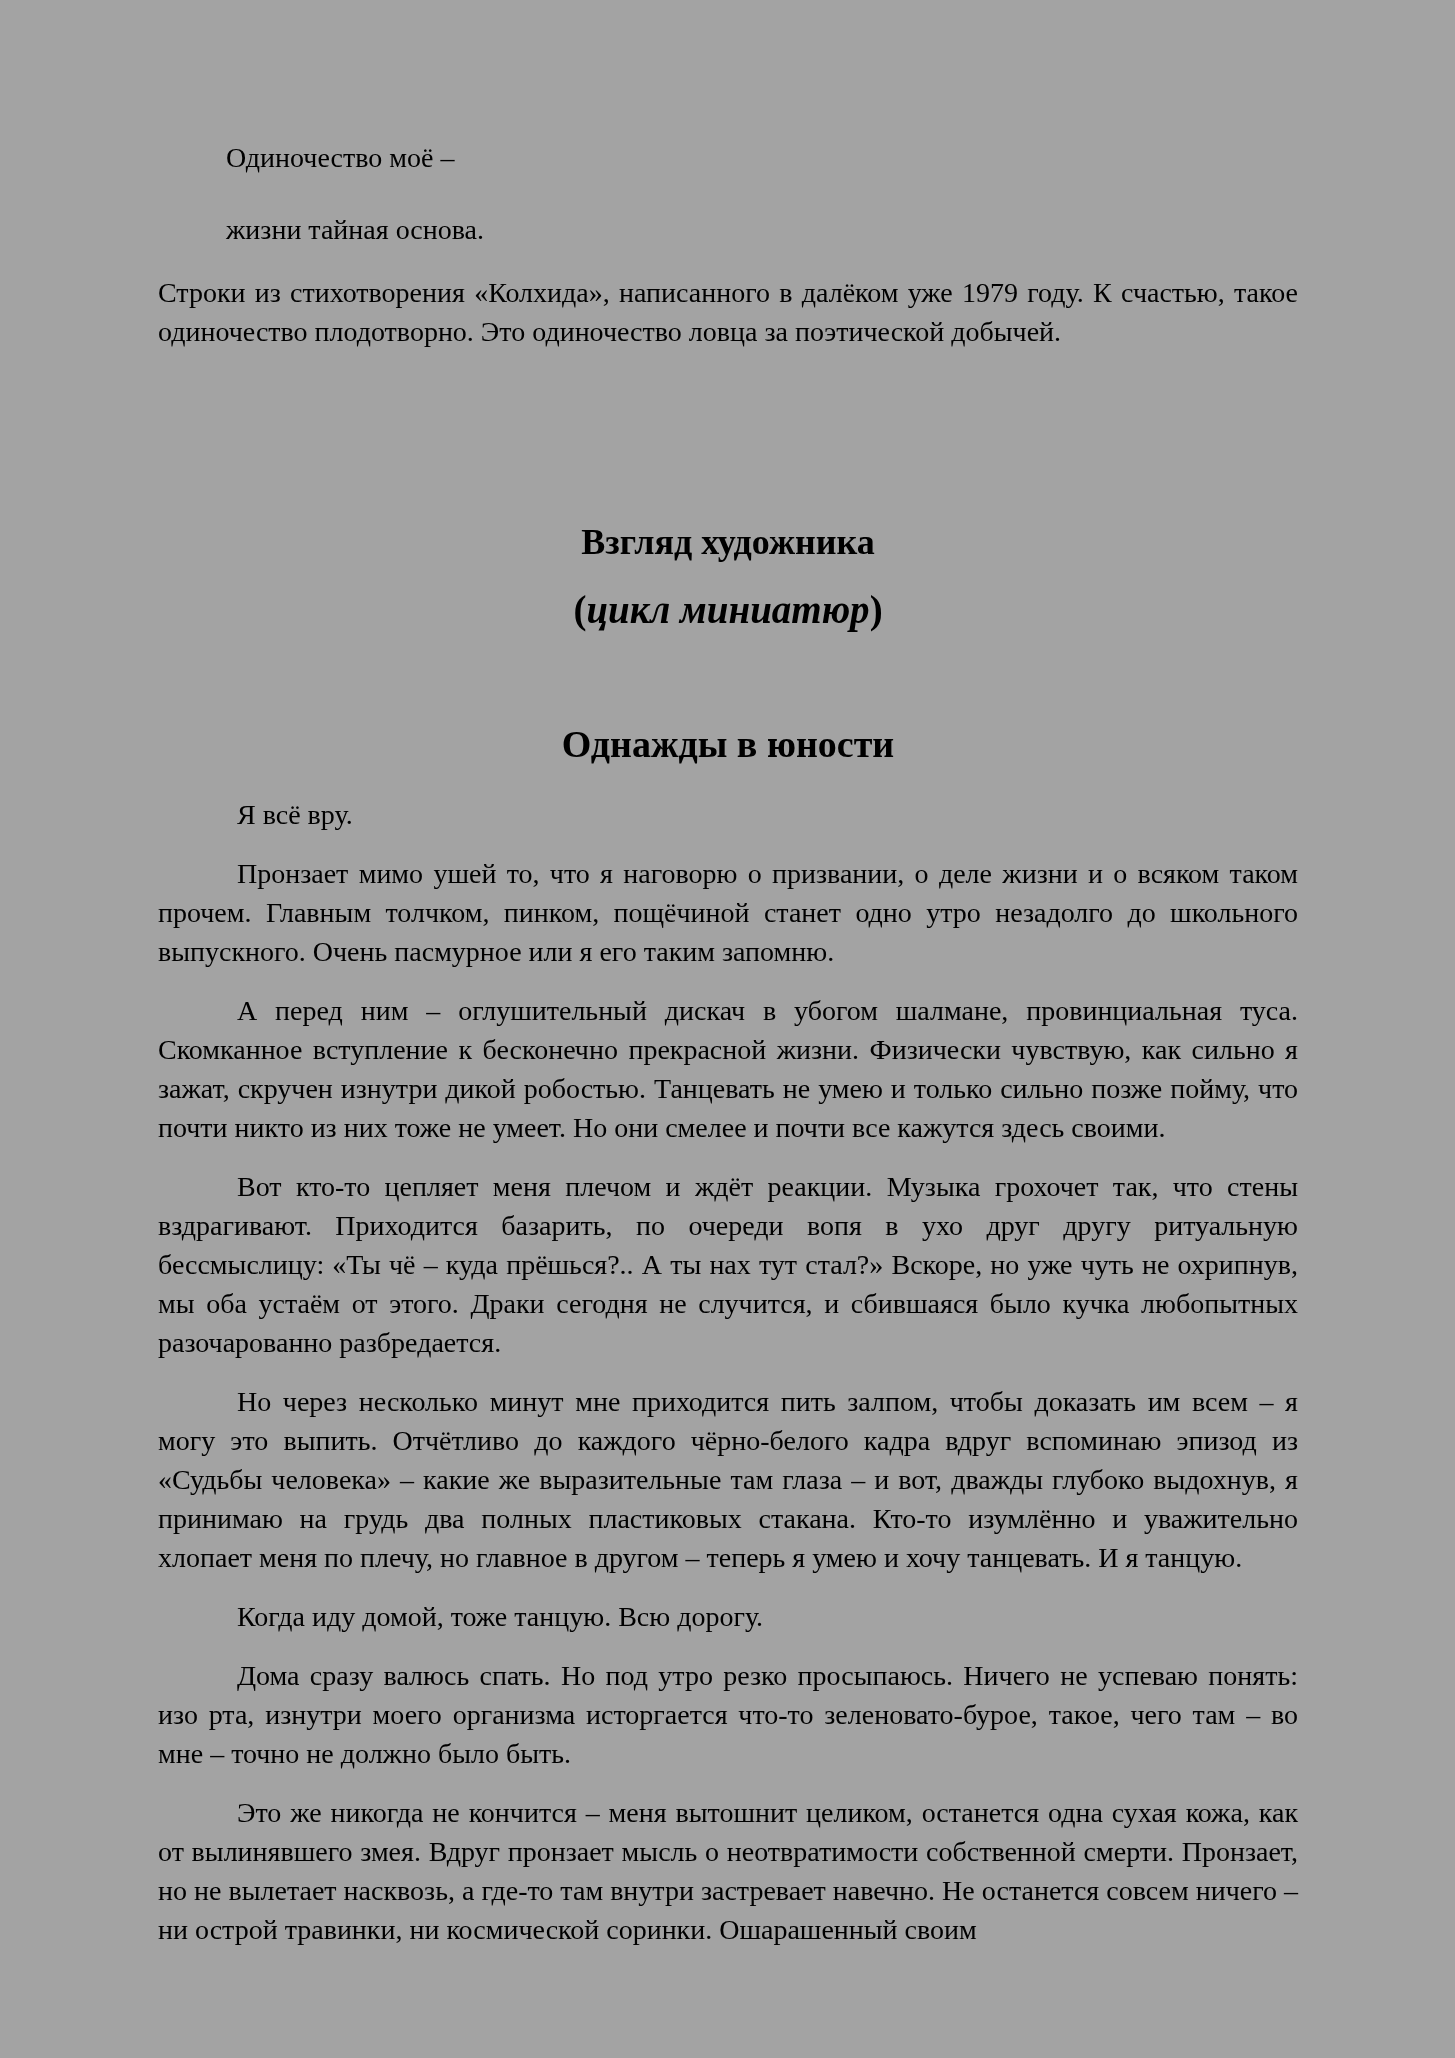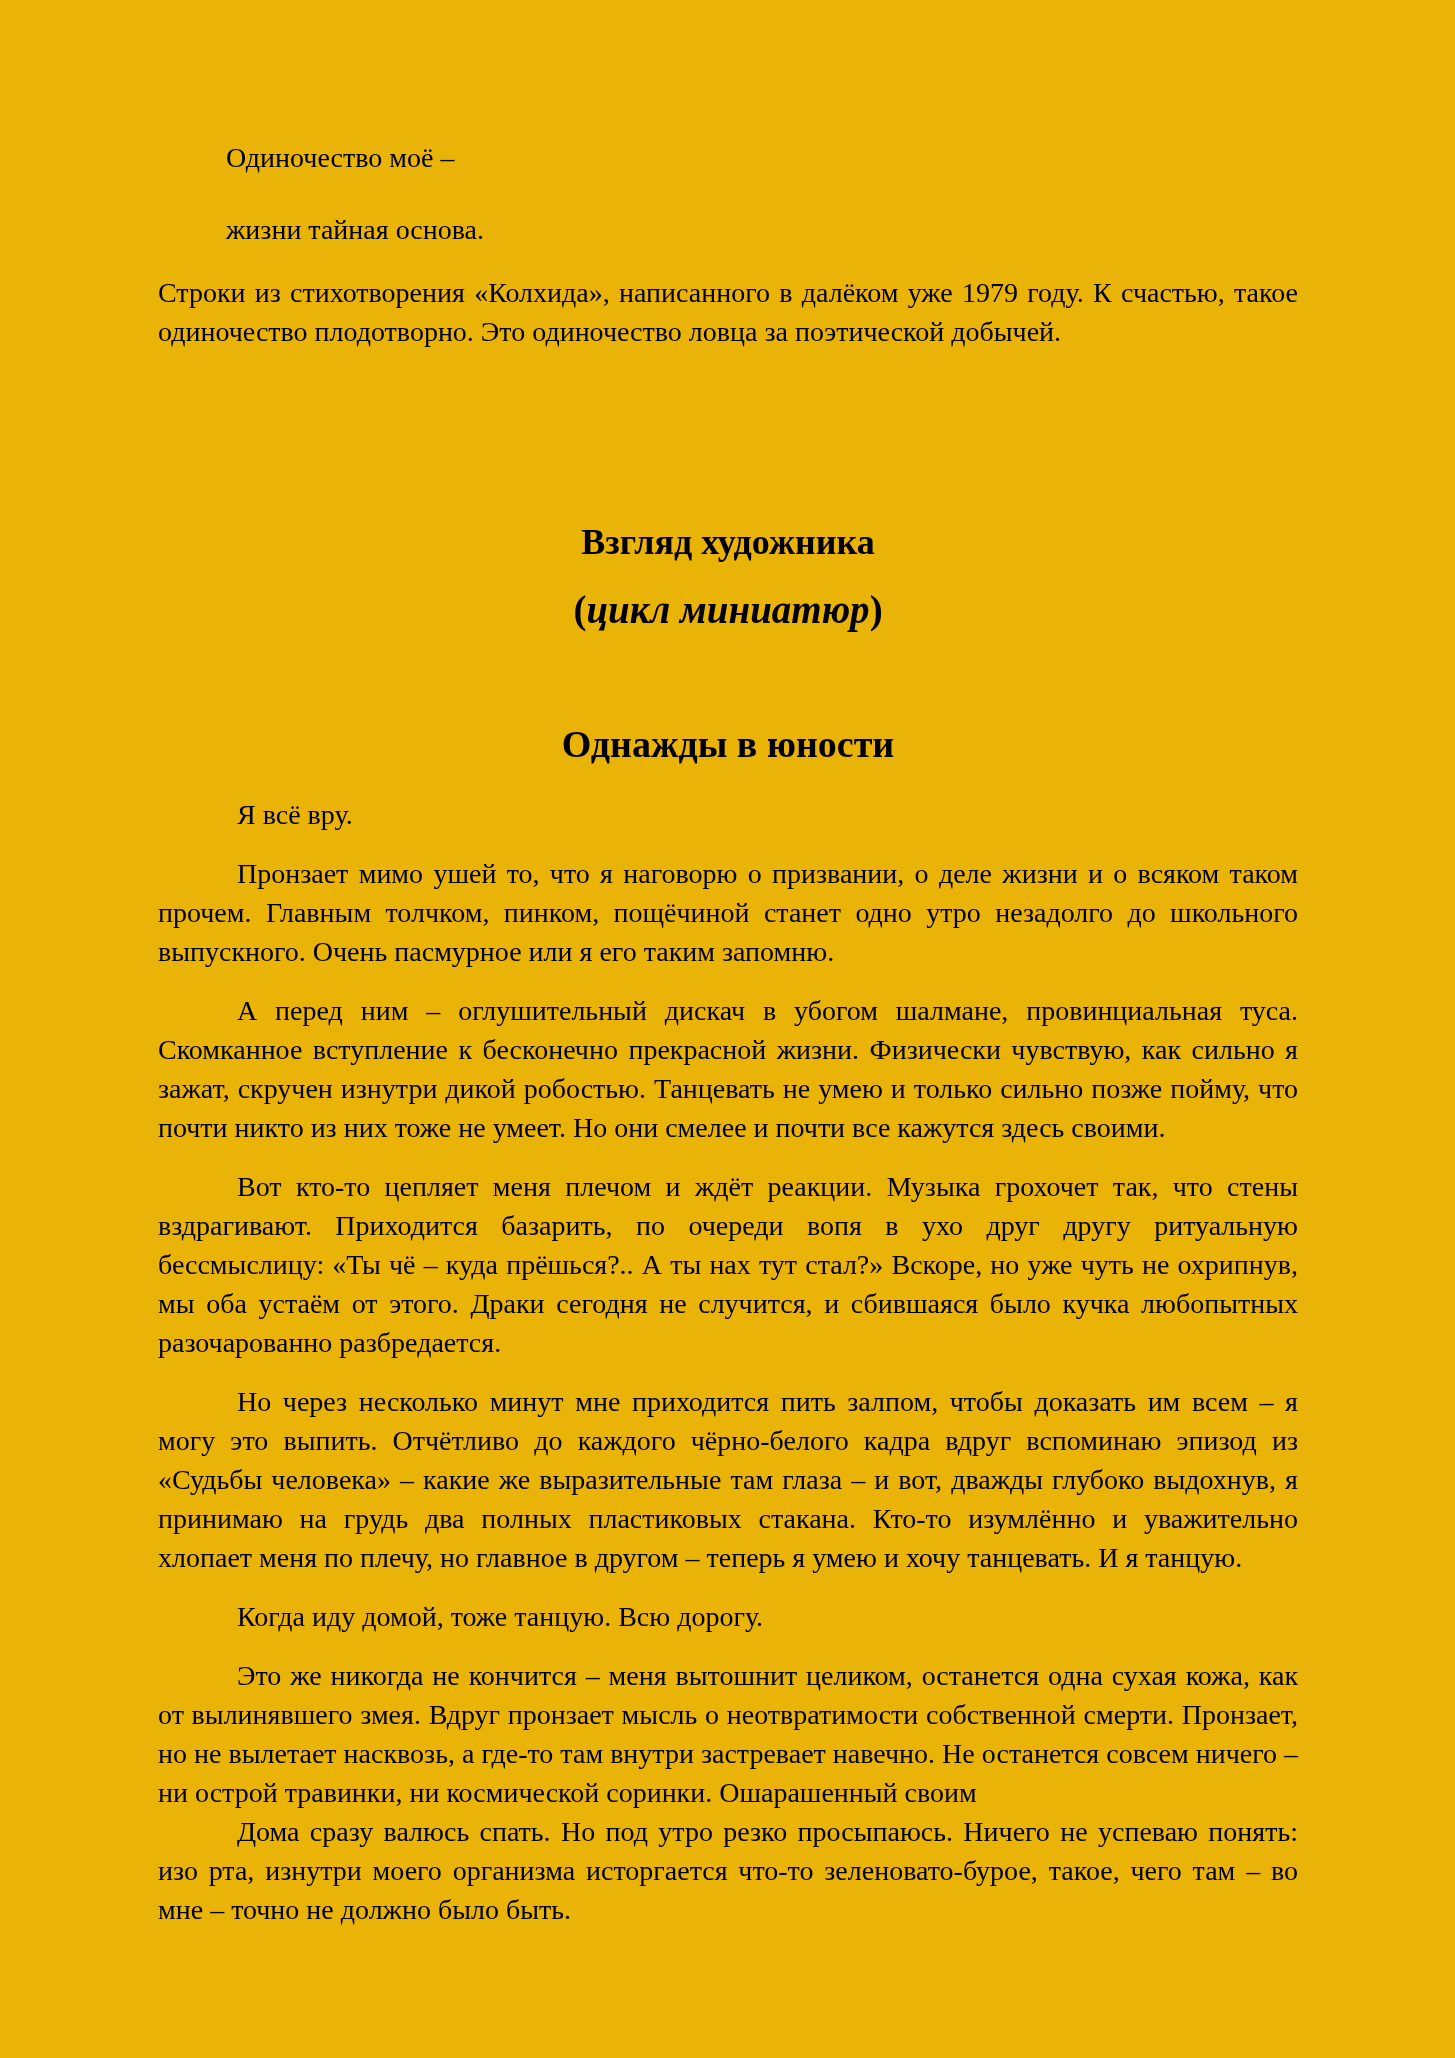--- a/index.html
+++ b/index.html
@@ -5,21 +5,21 @@
   html, body {
     margin: 0;
     padding: 0;
     background: #ffffff;
   }
   .page {
     position: relative;
     width: 1455px;
     min-height: 2058px;
     box-sizing: border-box;
-    background: #eab308;
+    background: #a3a3a3;
     color: #000000;
     padding: 138px 157px 60px 158px;
     font-family: "Liberation Serif", "DejaVu Serif", serif;
     font-size: 28px;
     line-height: 39px;
   }
   .poem-line {
     margin: 0 0 33px 68px;
     text-align: left;
   }
@@ -91,17 +91,17 @@
   <p class="par">Пронзает мимо ушей то, что я наговорю о призвании, о деле жизни и о всяком таком прочем. Главным толчком, пинком, пощёчиной станет одно утро незадолго до школьного выпускного. Очень пасмурное или я его таким запомню.</p>
 
   <p class="par">А перед ним – оглушительный дискач в убогом шалмане, провинциальная туса. Скомканное вступление к бесконечно прекрасной жизни. Физически чувствую, как сильно я зажат, скручен изнутри дикой робостью. Танцевать не умею и только сильно позже пойму, что почти никто из них тоже не умеет. Но они смелее и почти все кажутся здесь своими.</p>
 
   <p class="par"><span>Вот кто-то цепляет меня плечом и ждёт реакции. Музыка грохочет так, что стены вздрагивают. Приходится базарить, по очереди вопя в ухо друг другу ритуальную бессмыслицу: </span><span class="inline-quote">«Ты чё – куда прёшься?.. А ты нах тут стал?»</span><span> Вскоре, но уже чуть не охрипнув, мы оба устаём от этого. Драки сегодня не случится, и сбившаяся было кучка любопытных разочарованно разбредается.</span></p>
 
   <p class="par">Но через несколько минут мне приходится пить залпом, чтобы доказать им всем – я могу это выпить. Отчётливо до каждого чёрно-белого кадра вдруг вспоминаю эпизод из «Судьбы человека» – какие же выразительные там  глаза – и вот, дважды глубоко выдохнув, я принимаю на грудь два полных пластиковых стакана. Кто-то изумлённо и уважительно хлопает меня по плечу, но главное в другом – теперь я умею и хочу танцевать. И я танцую.</p>
 
   <p class="par">Когда иду домой, тоже танцую. Всю дорогу.</p>
 
+  <p class="par">Дома сразу валюсь спать. Но под утро резко просыпаюсь. Ничего не успеваю понять: изо рта, изнутри моего организма исторгается что-то зеленовато-бурое, такое, чего там – во мне – точно не должно было быть.</p>
+
   <p class="par last">Это же никогда не кончится – меня вытошнит целиком, останется одна сухая кожа, как от вылинявшего змея. Вдруг пронзает мысль о неотвратимости собственной смерти. Пронзает, но не вылетает насквозь, а где-то там внутри застревает навечно. Не останется совсем ничего – ни острой травинки, ни космической соринки. Ошарашенный своим</p>
-
-  <p class="par">Дома сразу валюсь спать. Но под утро резко просыпаюсь. Ничего не успеваю понять: изо рта, изнутри моего организма исторгается что-то зеленовато-бурое, такое, чего там – во мне – точно не должно было быть.</p>
 
 </div>
 
 </body></html>

